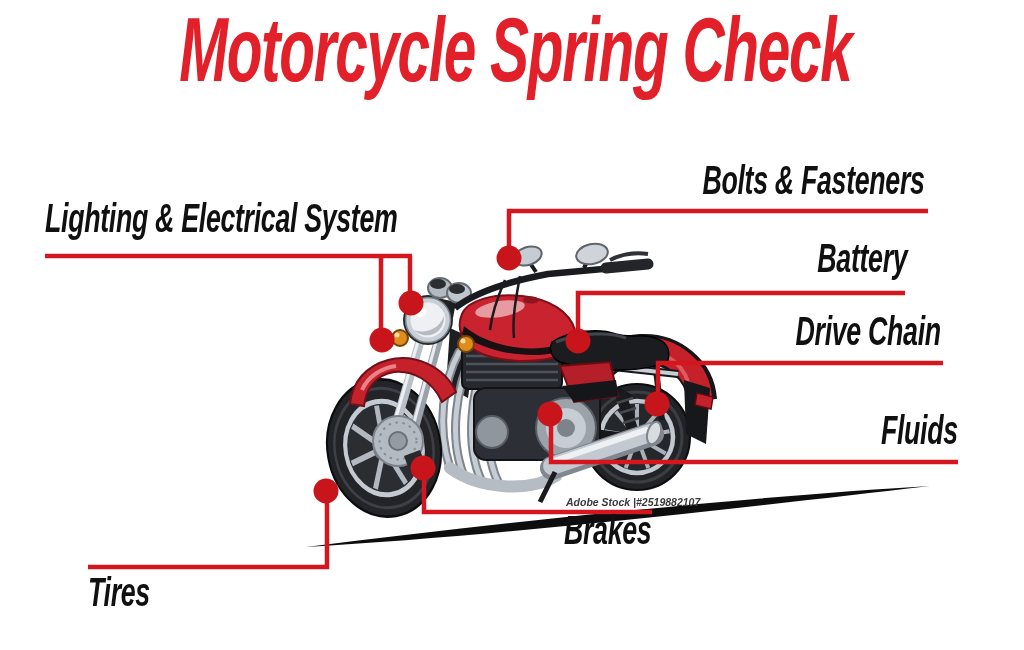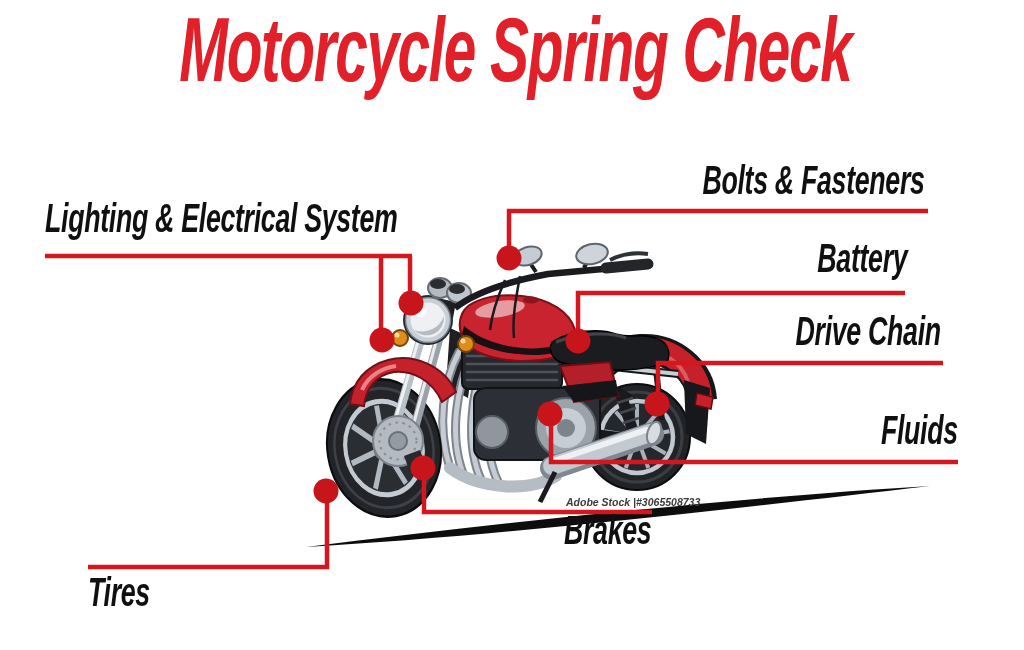--- a/index.html
+++ b/index.html
@@ -262,14 +262,14 @@
   </svg>
 
   <div class="callout-label anchor-left lbl-lighting">Lighting &amp; Electrical System</div>
   <div class="callout-label anchor-right lbl-bolts">Bolts &amp; Fasteners</div>
   <div class="callout-label anchor-right lbl-battery">Battery</div>
   <div class="callout-label anchor-right lbl-chain">Drive Chain</div>
   <div class="callout-label anchor-right lbl-fluids">Fluids</div>
   <div class="callout-label anchor-left lbl-brakes">Brakes</div>
   <div class="callout-label anchor-left lbl-tires">Tires</div>
 
-  <div class="watermark">Adobe Stock |#3065508733</div>
+  <div class="watermark">Adobe Stock |#2519882107</div>
 </div>
 
 </body></html>

